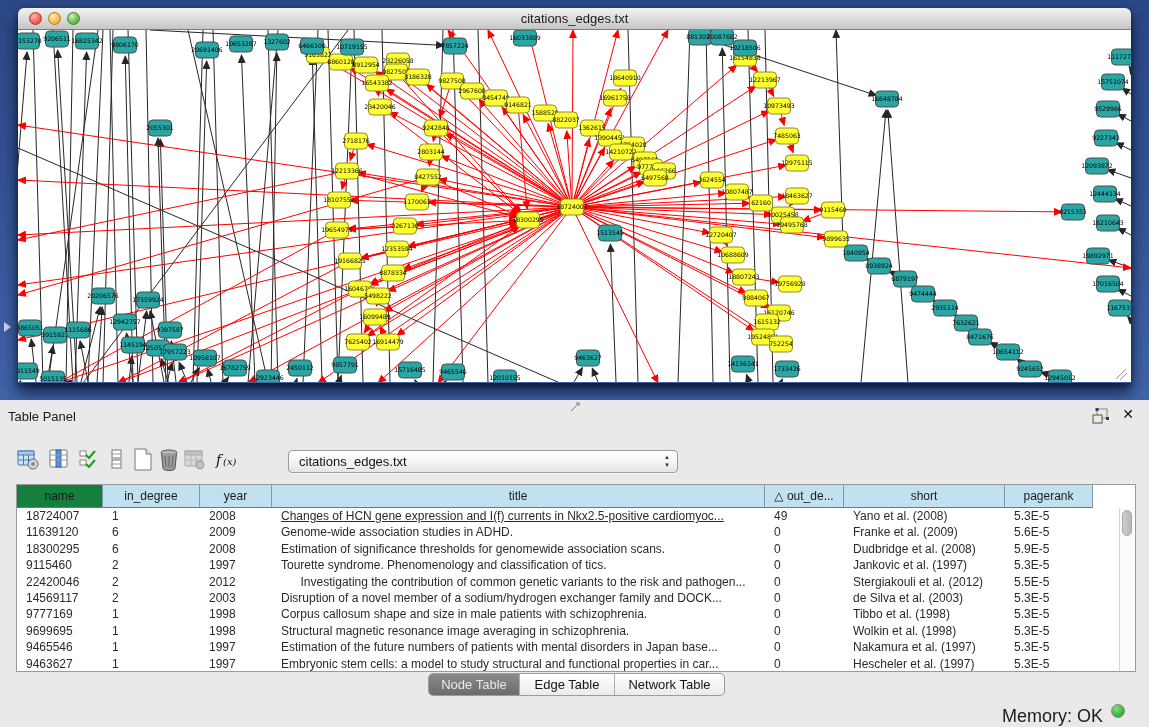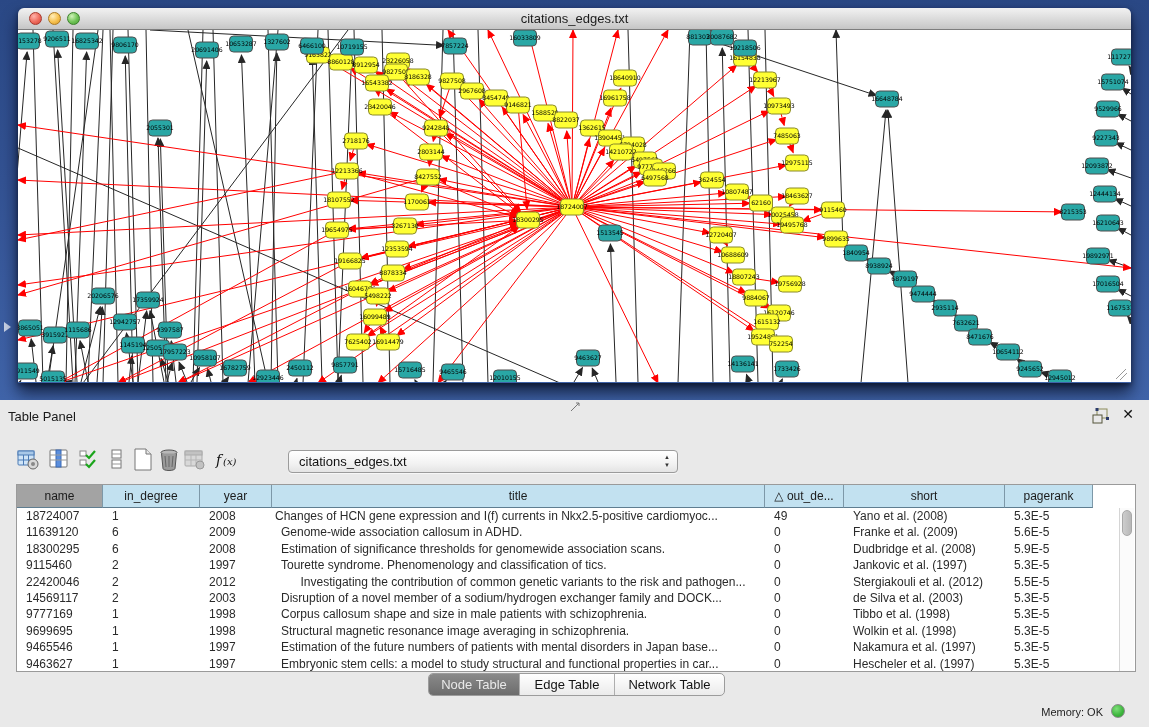--- a/index.html
+++ b/index.html
@@ -19,32 +19,32 @@
 .panel-title{position:absolute;left:8px;top:9px;font-size:13px;color:#1a1a1a}
 .resize-glyph{position:absolute;left:570px;top:2px}
 .float-icon{position:absolute;right:40px;top:8px;width:17px;height:16px}
 .close-icon{position:absolute;right:15px;top:6px;font-size:14px;font-weight:bold;color:#111;font-family:"DejaVu Sans",sans-serif}
 .toolbar-icon{position:absolute;top:48px;width:24px;height:24px}
 .dropdown{position:absolute;left:288px;top:50px;width:390px;height:23px;border:1px solid #9b9b9b;border-radius:4px;background:linear-gradient(#ffffff,#f2f2f2 60%,#e4e4e4);font-size:13px;color:#111;line-height:21px;padding-left:10px;box-shadow:0 1px 1px rgba(255,255,255,.7)}
 .spinners{position:absolute;right:7px;top:2px;font-size:6px;color:#333;line-height:8px;text-align:center}
 .table-box{position:absolute;left:16px;top:84px;width:1120px;height:188px;border:1px solid #9a9a9a;background:#fff}
 .thead{position:absolute;left:0;top:0;height:23px;width:1118px}
 .th{position:absolute;top:0;height:23px;background:#c2e1f0;border-right:1px solid #7d98a8;border-bottom:1px solid #5f7d90;font-size:12px;color:#1b1b1b;text-align:center;line-height:22px;overflow:hidden;white-space:nowrap}
-.th.first{background:#a3a3a3;border-left:none}
+.th.first{background:#15803d;border-left:none}
 .tbody{position:absolute;left:0;top:23px;width:1118px;height:164px;overflow:hidden}
 .tr{position:absolute;left:0;width:1118px;height:17px}
 .td{position:absolute;font-size:12px;color:#2a2a2a;white-space:nowrap;overflow:hidden;padding-left:9px;height:17px;line-height:16px}
 .vscroll{position:absolute;right:1px;top:23px;width:15px;height:163px;background:#fbfbfb;border-left:1px solid #d5d5d5}
 .vthumb{position:absolute;left:2px;top:2px;width:10px;height:26px;border-radius:6px;background:linear-gradient(90deg,#cdcdcd,#b8b8b8);border:1px solid #a8a8a8}
 .tabs{position:absolute;left:428px;top:273px;height:23px;display:flex;border:1px solid #9c9c9c;border-radius:5px;overflow:hidden;background:linear-gradient(#ffffff,#ebebeb)}
 .tab{height:21px;line-height:21px;font-size:13px;color:#141414;text-align:center;border-left:1px solid #aeaeae}
 .tab:first-child{border-left:none}
 .tab.active{background:linear-gradient(#8a8a8a,#6c6c6c);color:#e9e9e9;border-left:none}
 .statusbar{position:absolute;left:0;top:295px;width:1149px;height:32px}
-.mem-label{position:absolute;right:46px;top:11px;font-size:11px;color:#1d1d1d}
+.mem-label{position:absolute;right:46px;top:11px;font-size:18px;color:#1d1d1d}
 .mem-dot{position:absolute;right:24px;top:9px;width:14px;height:14px;border-radius:50%;background:radial-gradient(circle at 38% 32%,#7fe07a,#3cb53c 60%,#2e9a30);border:1px solid #8a8a8a}
 </style>
 </head>
 <body>
 
 <div class="desktop">
   <div class="edge-arrow"></div>
   <div class="win">
     <div class="titlebar">
       <div class="lights">
@@ -887,30 +887,30 @@
         <div class="th" style="left: 255px; width: 493px;">title</div>
         <div class="th" style="left: 748px; width: 79px;">△ out_de...</div>
         <div class="th" style="left: 827px; width: 161px;">short</div>
         <div class="th" style="left: 988px; width: 88px;">pagerank</div>
       </div>
     <div class="tbody" id="tbody">
         <div class="tr" style="top: 0px;">
           <div class="td" style="left: 0px; width: 86px;">18724007</div>
           <div class="td" style="left: 86px; width: 97px;">1</div>
           <div class="td" style="left: 183px; width: 72px;">2008</div>
-          <div class="td" style="left: 249px; width: 493px;">Changes of HCN gene expression and I(f) currents in Nkx2.5-positive cardiomyoc...</div>
+          <div class="td" style="left: 255px; width: 493px; text-decoration: underline;">Changes of HCN gene expression and I(f) currents in Nkx2.5-positive cardiomyoc...</div>
           <div class="td" style="left: 748px; width: 79px;">49</div>
           <div class="td" style="left: 827px; width: 161px;">Yano et al. (2008)</div>
           <div class="td" style="left: 988px; width: 88px;">5.3E-5</div>
         </div>
         <div class="tr" style="top: 16.4px;">
           <div class="td" style="left: 0px; width: 86px;">11639120</div>
           <div class="td" style="left: 86px; width: 97px;">6</div>
           <div class="td" style="left: 183px; width: 72px;">2009</div>
-          <div class="td" style="left: 255px; width: 493px;">Genome-wide association callosum in ADHD.</div>
+          <div class="td" style="left: 255px; width: 493px;">Genome-wide association studies in ADHD.</div>
           <div class="td" style="left: 748px; width: 79px;">0</div>
           <div class="td" style="left: 827px; width: 161px;">Franke et al. (2009)</div>
           <div class="td" style="left: 988px; width: 88px;">5.6E-5</div>
         </div>
         <div class="tr" style="top: 32.8px;">
           <div class="td" style="left: 0px; width: 86px;">18300295</div>
           <div class="td" style="left: 86px; width: 97px;">6</div>
           <div class="td" style="left: 183px; width: 72px;">2008</div>
           <div class="td" style="left: 255px; width: 493px;">Estimation of significance thresholds for genomewide association scans.</div>
           <div class="td" style="left: 748px; width: 79px;">0</div>

